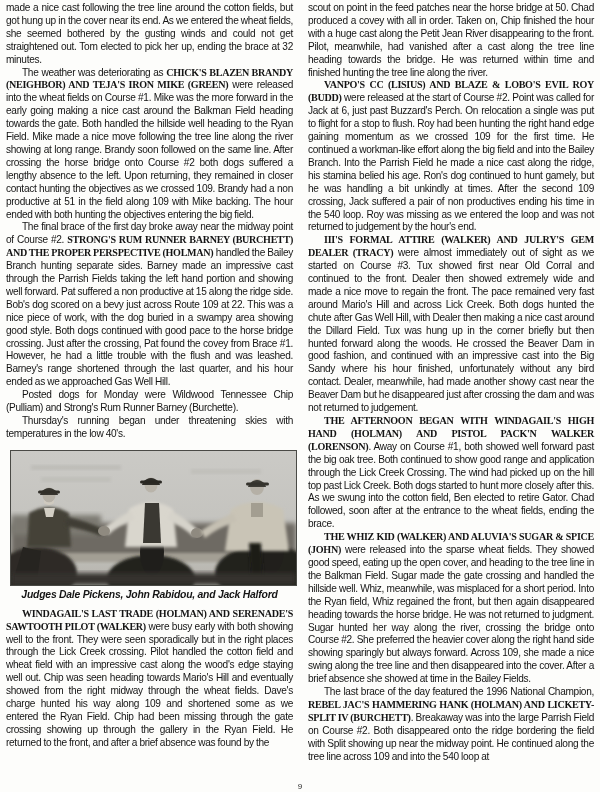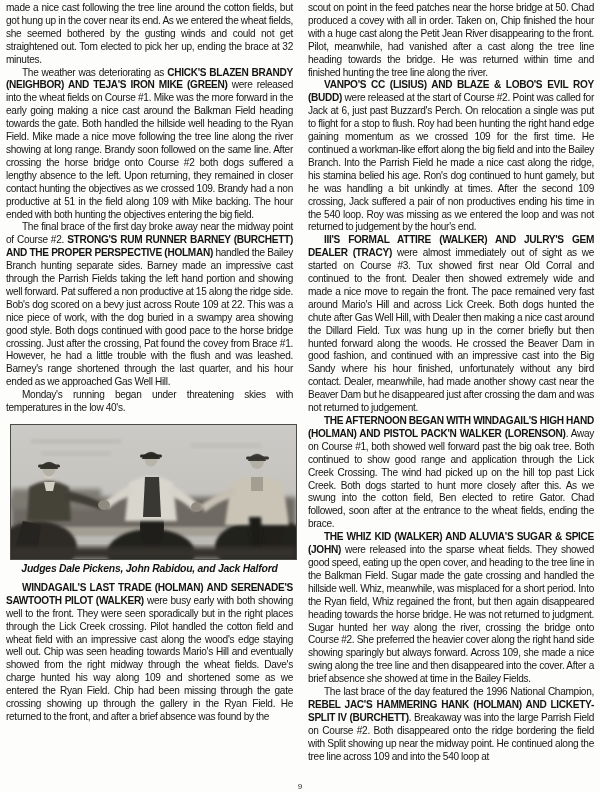--- a/index.html
+++ b/index.html
@@ -20,21 +20,21 @@
   .col {
     width:287px;
     font-size:10.1px;
     line-height:12.9px;
     letter-spacing:-0.3px;
     word-spacing:-0.2px;
     text-align:justify;
   }
   .col p { margin:0; text-indent:16px; }
   .col p.noindent { text-indent:0; }
-  .col b { font-weight:bold; }
+  .col b { font-weight:bold;font-family:Liberation Serif, serif; }
   figure.photo {
     margin:5px 0 2px 0;
     padding:4px;
   }
   .photo-frame {
     width:285px; height:134px;
     border:1px solid #4a4a46;
     background:#c7c6c2;
     overflow:hidden;
   }
@@ -60,21 +60,22 @@
 <body>
 
 <div class="page">
   <div class="columns">
 
     <div class="col">
       <div id="left-top">
           <p class="noindent"><span>made a nice cast following the tree line around the cotton fields, but got hung up in the cover near its end. As we entered the wheat fields, she seemed bothered by the gusting winds and could not get straightened out. Tom elected to pick her up, ending the brace at 32 minutes.</span></p>
           <p><span>The weather was deteriorating as </span><b>CHICK'S BLAZEN BRANDY (NEIGHBOR) AND TEJA'S IRON MIKE (GREEN)</b><span> were released into the wheat fields on Course #1. Mike was the more forward in the early going making a nice cast around the Balkman Field heading towards the gate. Both handled the hillside well heading to the Ryan Field. Mike made a nice move following the tree line along the river showing at long range. Brandy soon followed on the same line. After crossing the horse bridge onto Course #2 both dogs suffered a lengthy absence to the left. Upon returning, they remained in closer contact hunting the objectives as we crossed 109. Brandy had a non productive at 51 in the field along 109 with Mike backing. The hour ended with both hunting the objectives entering the big field.</span></p>
           <p><span>The final brace of the first day broke away near the midway point of Course #2. </span><b>STRONG'S RUM RUNNER BARNEY (BURCHETT) AND THE PROPER PERSPECTIVE (HOLMAN)</b><span> handled the Bailey Branch hunting separate sides. Barney made an impressive cast through the Parrish Fields taking the left hand portion and showing well forward. Pat suffered a non productive at 15 along the ridge side. Bob's dog scored on a bevy just across Route 109 at 22. This was a nice piece of work, with the dog buried in a swampy area showing good style. Both dogs continued with good pace to the horse bridge crossing. Just after the crossing, Pat found the covey from Brace #1. However, he had a little trouble with the flush and was leashed. Barney's range shortened through the last quarter, and his hour ended as we approached Gas Well Hill.</span></p>
-          <p><span>Monday's running began under threatening skies with temperatures in the low 40's.</span></p>
+          <p><span>Posted dogs for Monday were Wildwood Tennessee Chip (Pulliam) and Strong's Rum Runner Barney (Burchette).</span></p>
+          <p><span>Thursday's running began under threatening skies with temperatures in the low 40's.</span></p>
         </div>
 
       <figure class="photo">
         <div class="photo-frame">
 
           <svg viewBox="0 0 285 134" preserveAspectRatio="none" aria-hidden="true">
             <defs>
               <filter id="b1" x="-20%" y="-20%" width="140%" height="140%">
                   <feGaussianBlur stdDeviation="2.6"></feGaussianBlur>
                 </filter>

